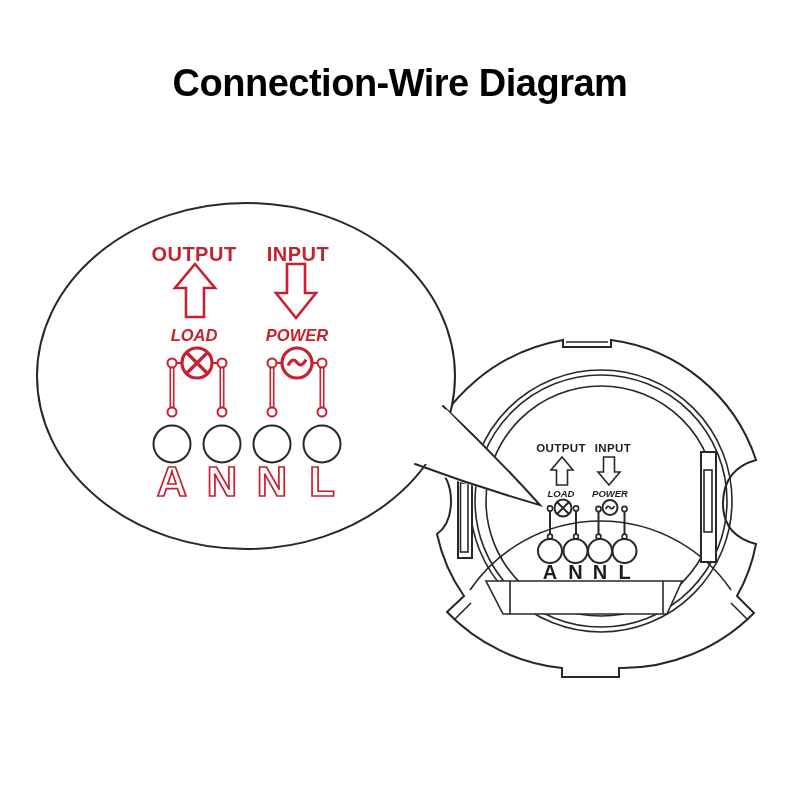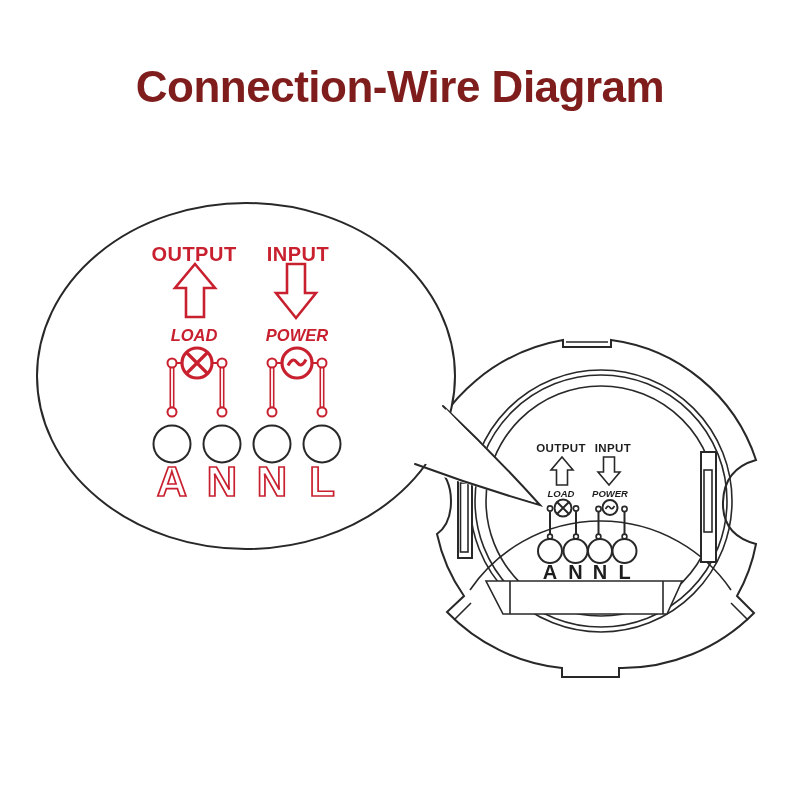--- a/index.html
+++ b/index.html
@@ -1,20 +1,20 @@
 <!DOCTYPE html>
 <html><head>
 <meta charset="utf-8">
 <style>
   html,body{margin:0;padding:0;background:#ffffff;width:800px;height:800px;overflow:hidden;}
   .stage{position:relative;width:800px;height:800px;font-family:"Liberation Sans",sans-serif;}
   h1.title{
     position:absolute;top:62px;left:0;width:800px;margin:0;
-    text-align:center;font-size:44px;font-weight:bold;letter-spacing:-0.5px;
-    color:#7f1d1d;font-family:"Liberation Sans",sans-serif;
+    text-align:center;font-size:38px;font-weight:bold;letter-spacing:-0.5px;
+    color:#000000;font-family:"Liberation Sans",sans-serif;
   }
   svg{position:absolute;top:0;left:0;}
   .blk{stroke:#282828;fill:none;stroke-width:2;}
   .blk-thin{stroke:#282828;fill:none;stroke-width:1.6;}
   .blk-white{stroke:#282828;fill:#ffffff;stroke-width:2;}
   .white-fill{fill:#ffffff;stroke:none;}
   .red{stroke:#c8202f;fill:none;}
   .red-white{stroke:#c8202f;fill:#ffffff;}
   text{font-family:"Liberation Sans",sans-serif;}
   .dev-label{fill:#1d1d1d;font-weight:bold;}

